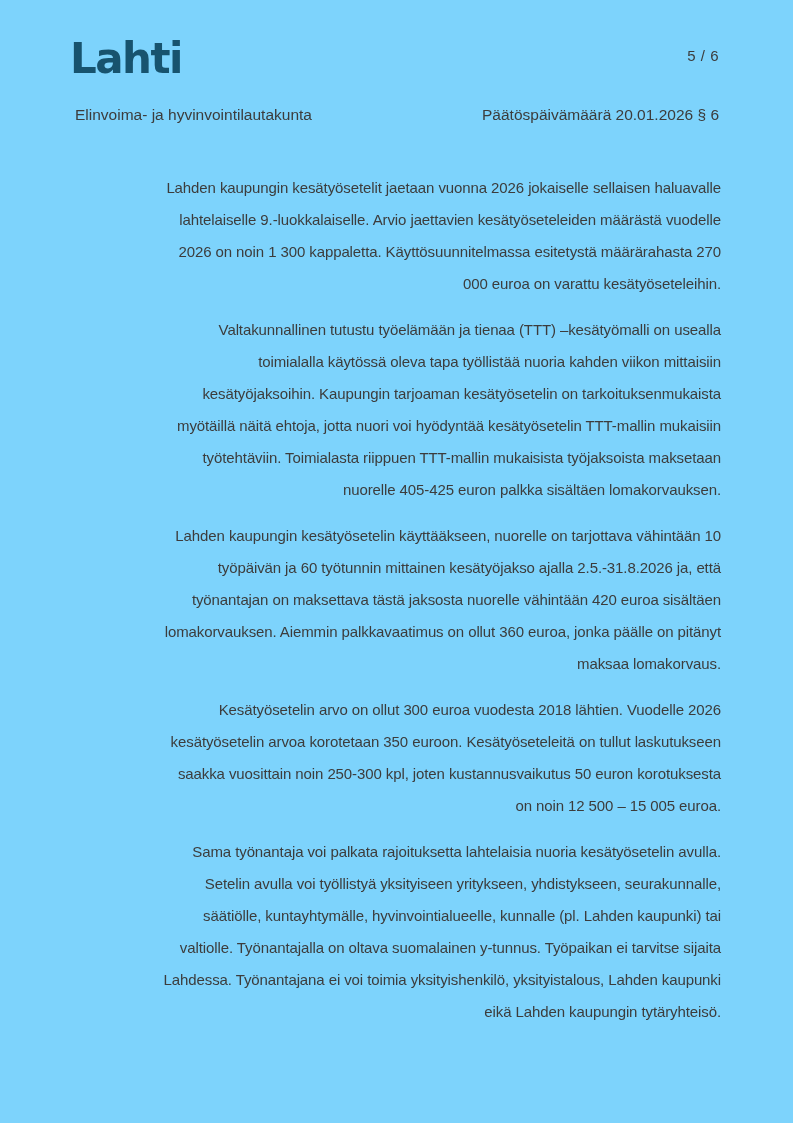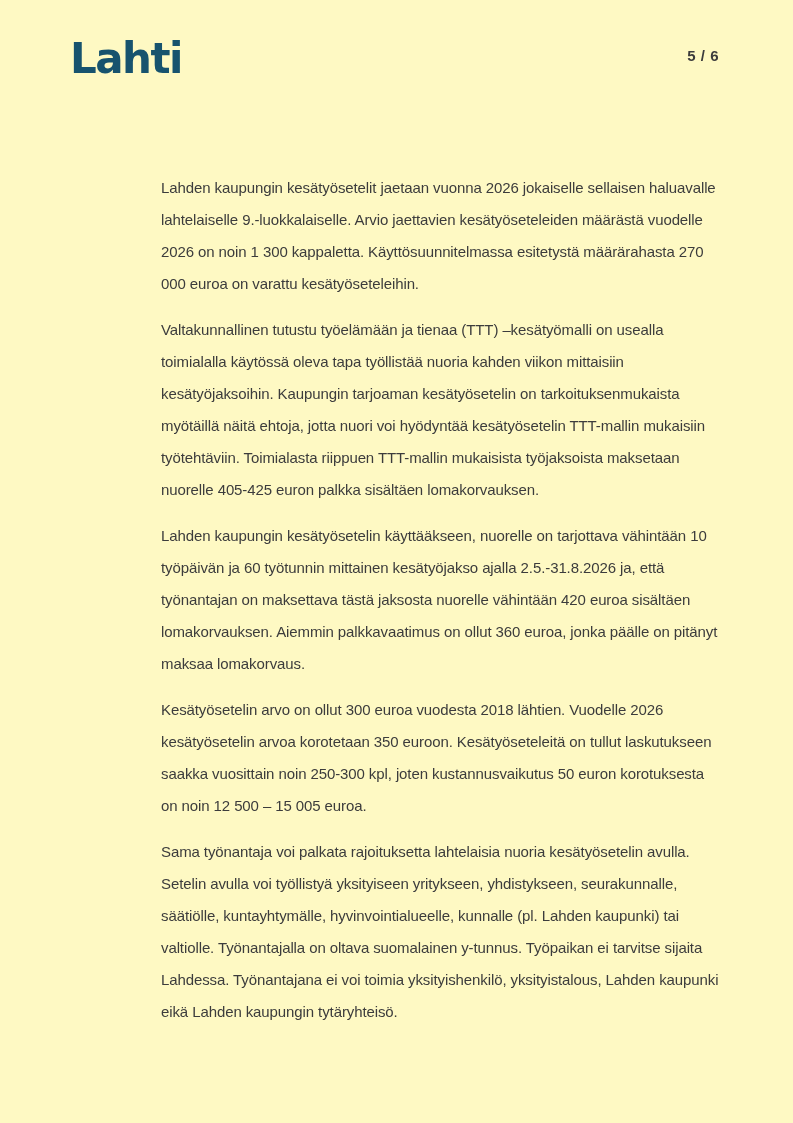--- a/index.html
+++ b/index.html
@@ -8,42 +8,41 @@
     width: 793px;
     height: 1123px;
     position: relative;
     font-family: "Liberation Sans", sans-serif;
     color: #3c3c3c;
     overflow: hidden;
   }
   .page {
     position: absolute;
     inset: 0;
-    background: #fef9c3;
+    background: #7dd3fc;
   }
   
   .logo {
     position: absolute;
     left: 70px;
     top: 38px;
     font-family: "DejaVu Sans", sans-serif;
     font-weight: 800;
     font-size: 42px;
     line-height: 1;
     letter-spacing: -1.5px;
     color: #17536e;
   }
   .page-number {
     position: absolute;
     top: 47px;
     right: 74px;
     font-size: 15px;
     letter-spacing: 0.5px;
     color: #3c3c3c;
-    font-weight: bold;
   }
   .header-row {
     position: absolute;
     top: 106px;
     left: 75px;
     right: 74px;
     display: flex;
     justify-content: space-between;
     font-size: 15.5px;
     color: #3c3c3c;
@@ -51,35 +50,39 @@
   
   .body-block {
     position: absolute;
     top: 172px;
     left: 161px;
     width: 560px;
     font-size: 15px;
     line-height: 32px;
     letter-spacing: -0.1px;
     color: #3c3c3c;
-    text-align: left;
+    text-align: right;
   }
   .body-block p {
     margin-bottom: 14px;
   }
 </style>
 </head>
 <body>
 
 <div class="page">
 
   <div class="logo">Lahti</div>
 
   <div class="page-number">5 / 6</div>
 
+  <div class="header-row">
+    <span>Elinvoima- ja hyvinvointilautakunta</span>
+    <span>Päätöspäivämäärä 20.01.2026 § 6</span>
+  </div>
 
   <div class="body-block">
     <p>Lahden kaupungin kesätyösetelit jaetaan vuonna 2026 jokaiselle sellaisen haluavalle lahtelaiselle 9.-luokkalaiselle. Arvio jaettavien kesätyöseteleiden määrästä vuodelle 2026 on noin 1 300 kappaletta. Käyttösuunnitelmassa esitetystä määrärahasta 270 000 euroa on varattu kesätyöseteleihin.</p>
     <p>Valtakunnallinen tutustu työelämään ja tienaa (TTT) –kesätyömalli on usealla toimialalla käytössä oleva tapa työllistää nuoria kahden viikon mittaisiin kesätyöjaksoihin. Kaupungin tarjoaman kesätyösetelin on tarkoituksenmukaista myötäillä näitä ehtoja, jotta nuori voi hyödyntää kesätyösetelin TTT-mallin mukaisiin työtehtäviin. Toimialasta riippuen TTT-mallin mukaisista työjaksoista maksetaan nuorelle 405-425 euron palkka sisältäen lomakorvauksen.</p>
     <p>Lahden kaupungin kesätyösetelin käyttääkseen, nuorelle on tarjottava vähintään 10 työpäivän ja 60 työtunnin mittainen kesätyöjakso ajalla 2.5.-31.8.2026 ja, että työnantajan on maksettava tästä jaksosta nuorelle vähintään 420 euroa sisältäen lomakorvauksen. Aiemmin palkkavaatimus on ollut 360 euroa, jonka päälle on pitänyt maksaa lomakorvaus.</p>
     <p>Kesätyösetelin arvo on ollut 300 euroa vuodesta 2018 lähtien. Vuodelle 2026 kesätyösetelin arvoa korotetaan 350 euroon. Kesätyöseteleitä on tullut laskutukseen saakka vuosittain noin 250-300 kpl, joten kustannusvaikutus 50 euron korotuksesta on noin 12 500 – 15 005 euroa.</p>
     <p>Sama työnantaja voi palkata rajoituksetta lahtelaisia nuoria kesätyösetelin avulla. Setelin avulla voi työllistyä yksityiseen yritykseen, yhdistykseen, seurakunnalle, säätiölle, kuntayhtymälle, hyvinvointialueelle, kunnalle (pl. Lahden kaupunki) tai valtiolle. Työnantajalla on oltava suomalainen y-tunnus.  Työpaikan ei tarvitse sijaita Lahdessa. Työnantajana ei voi toimia yksityishenkilö, yksityistalous, Lahden kaupunki eikä Lahden kaupungin tytäryhteisö.</p>
   </div>
 
 </div>

